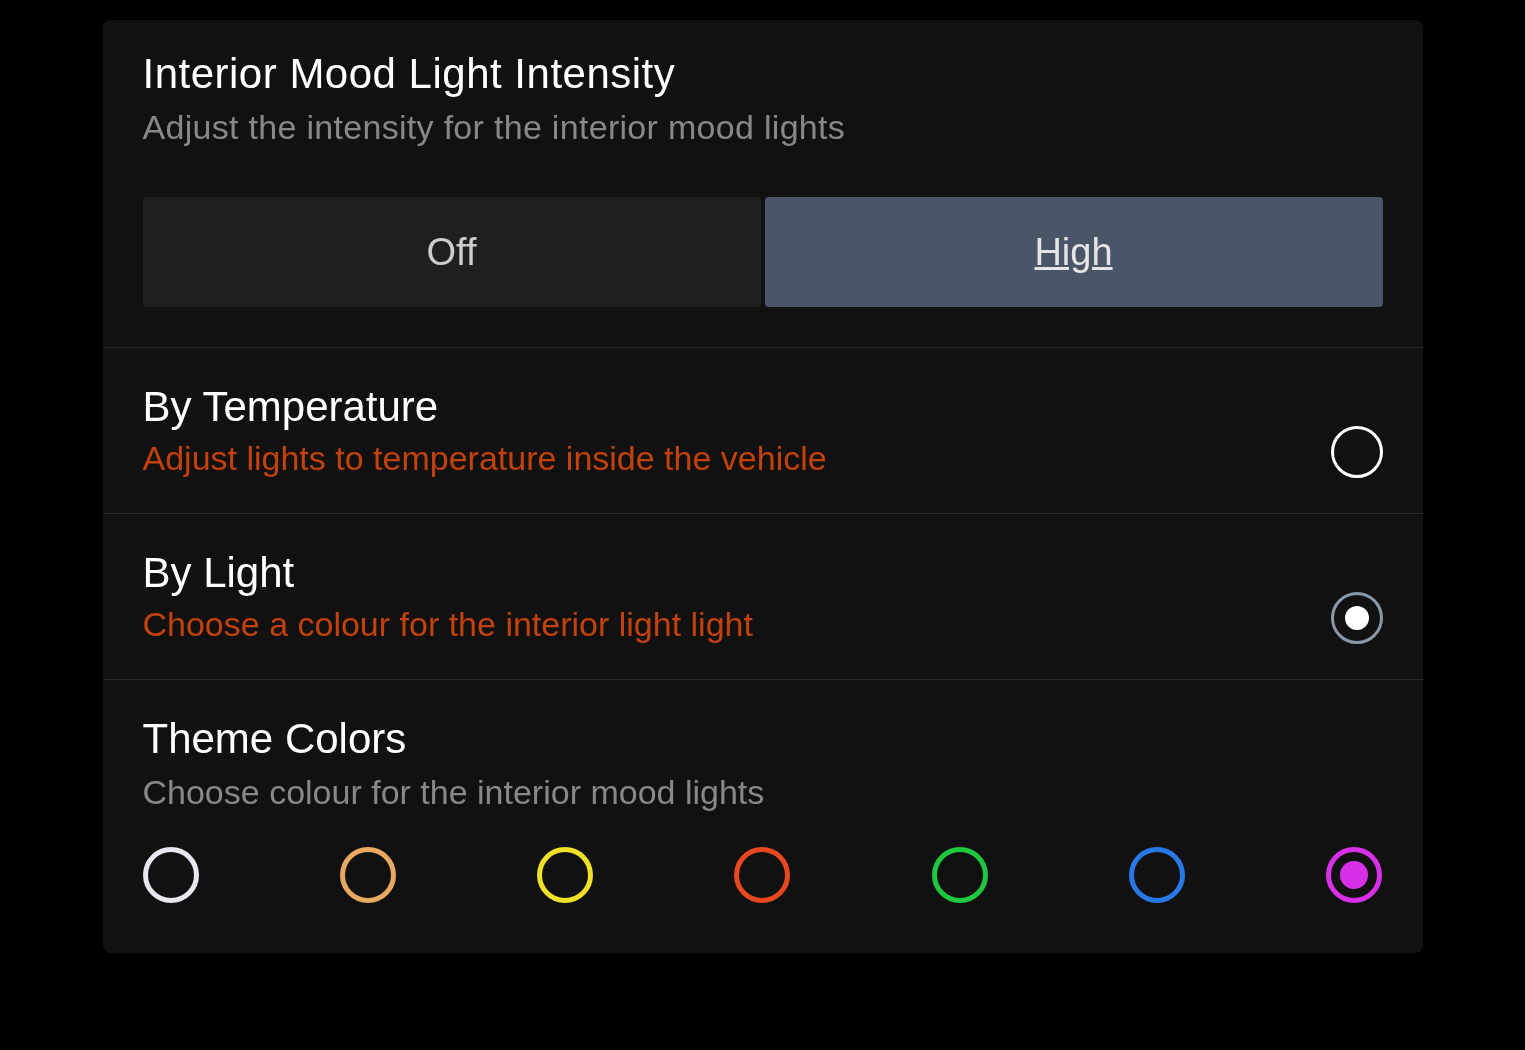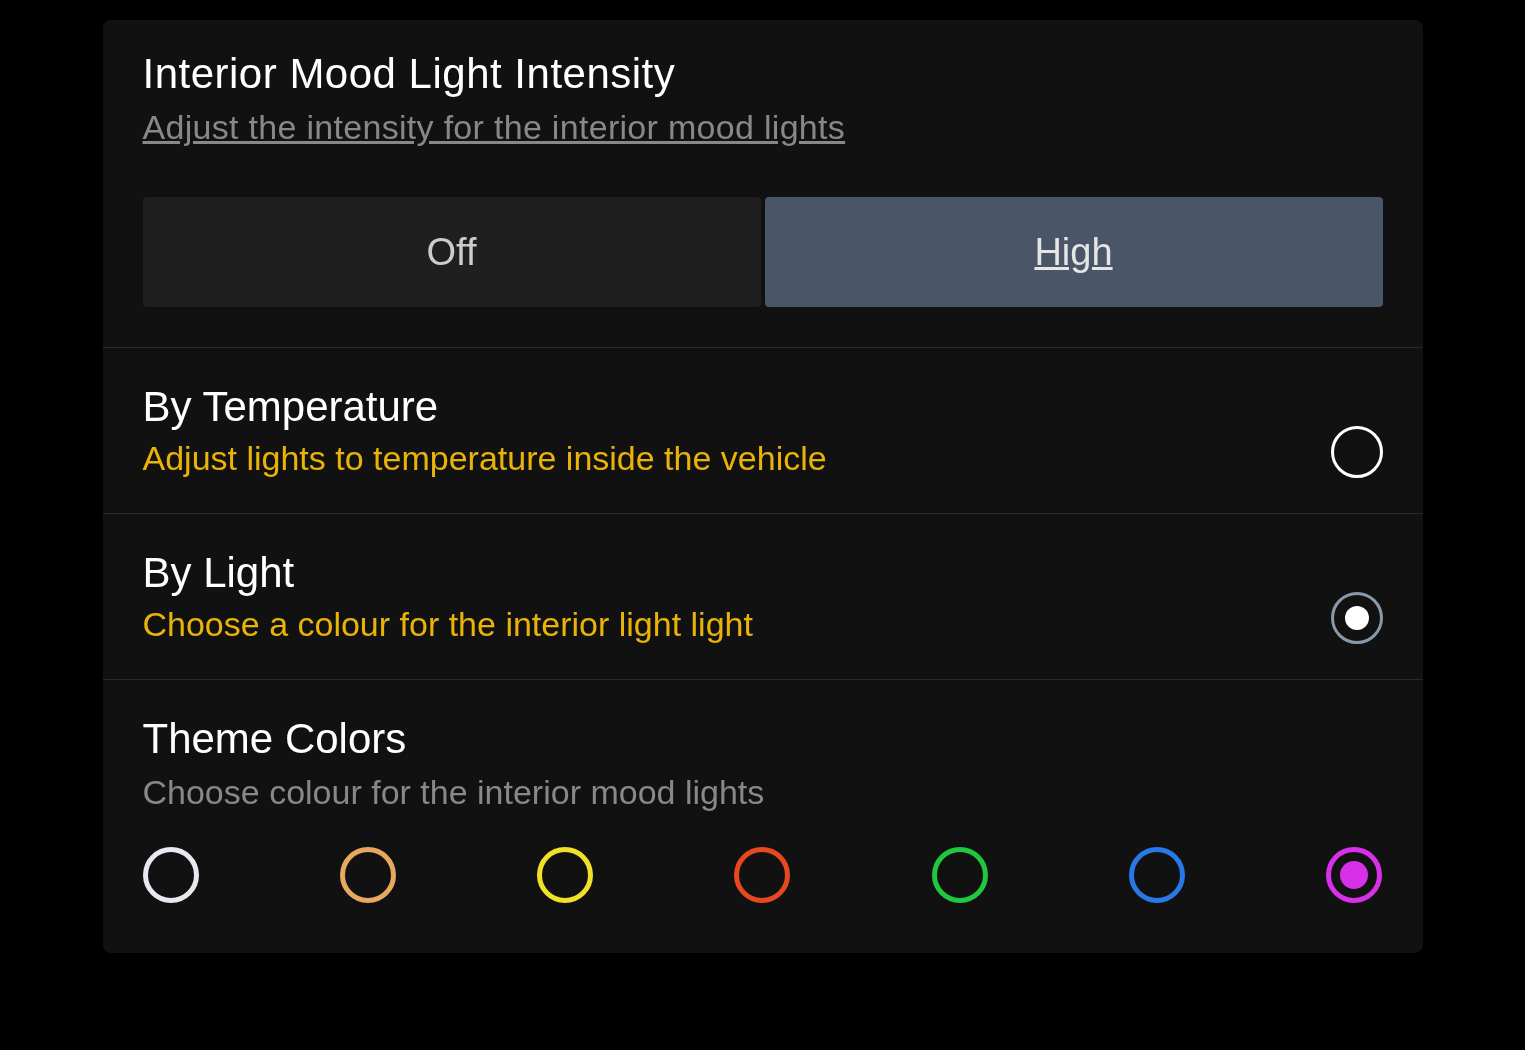--- a/index.html
+++ b/index.html
@@ -46,21 +46,20 @@
       font-weight: 300;
       margin-bottom: 10px;
       letter-spacing: 0.5px;
     }
     
     .section-subtitle {
       color: #888888;
       font-size: 34px;
       font-weight: 300;
       letter-spacing: 0.3px;
-      text-decoration: underline;
     }
     
     .segmented-control {
       display: flex;
       gap: 4px;
       margin-top: 50px;
     }
     
     .segment {
       flex: 1;
@@ -96,21 +95,21 @@
     }
     
     .radio-title {
       color: #ffffff;
       font-size: 42px;
       font-weight: 300;
       margin-bottom: 8px;
     }
     
     .radio-subtitle {
-      color: #eab308;
+      color: #c2410c;
       font-size: 34px;
       font-weight: 300;
     }
     
     .radio-button {
       width: 52px;
       height: 52px;
       border: 3px solid #ffffff;
       border-radius: 50%;
       display: flex;

